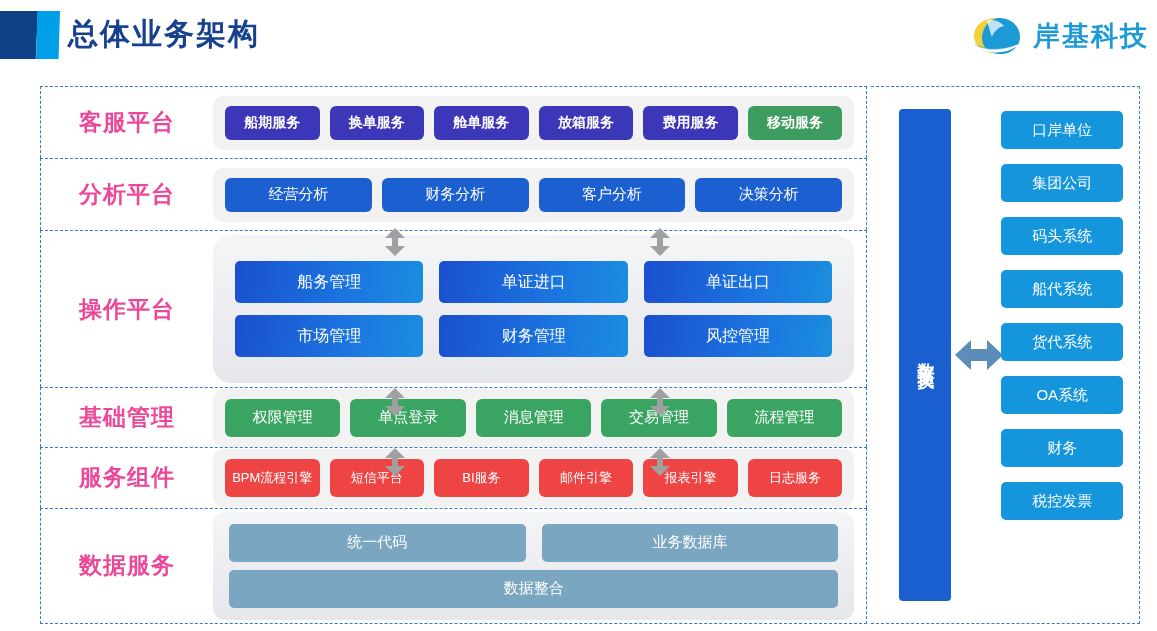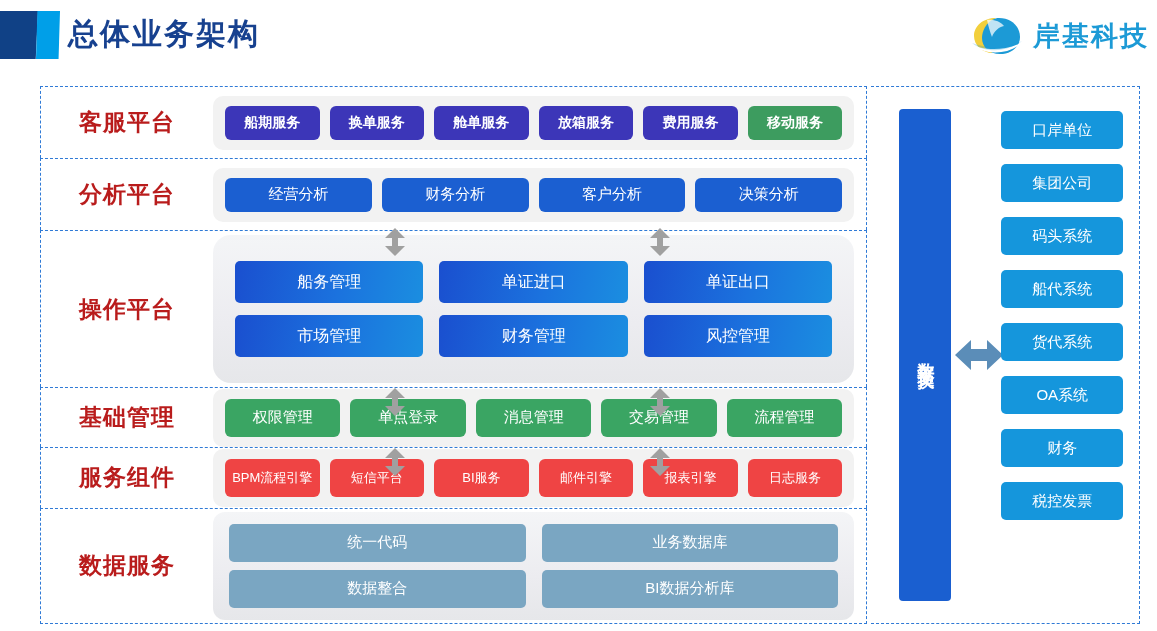--- a/index.html
+++ b/index.html
@@ -47,21 +47,21 @@
     border:1px dashed #2f7ad6;
     border-bottom:none;
     display:flex;align-items:center;
     position:relative;
     background:#ffffff;
   }
   .band:last-child{border-bottom:1px dashed #2f7ad6;}
   .band-label{
     width:172px;flex:0 0 172px;
     text-align:center;
-    font-size:23px;font-weight:bold;color:#b91c1c;letter-spacing:1px;
+    font-size:23px;font-weight:bold;color:#ec4899;letter-spacing:1px;
     white-space:nowrap;
   }
   .band-body{flex:1;padding:0 12px 0 0;}
 
   .tray{
     background:#f2f2f2;border-radius:10px;
     padding:10px 12px;
     display:flex;align-items:center;justify-content:flex-start;gap:10px;
   }
   .tray.grad{
@@ -249,21 +249,20 @@
       <div class="band" style="height:116px">
         <div class="band-label">数据服务</div>
         <div class="band-body">
           <div class="tray grad" style="padding:12px 16px;gap:8px;border-radius:12px;">
             <div class="tray-row">
               <div class="chip data">统一代码</div>
               <div class="chip data">业务数据库</div>
             </div>
             <div class="tray-row">
               <div class="chip data">数据整合</div>
-              <div class="chip data">BI数据分析库</div>
             </div>
           </div>
         </div>
       </div>
 
     </div>
 
     <div class="right-col">
 
       <div class="exchange-bar">

